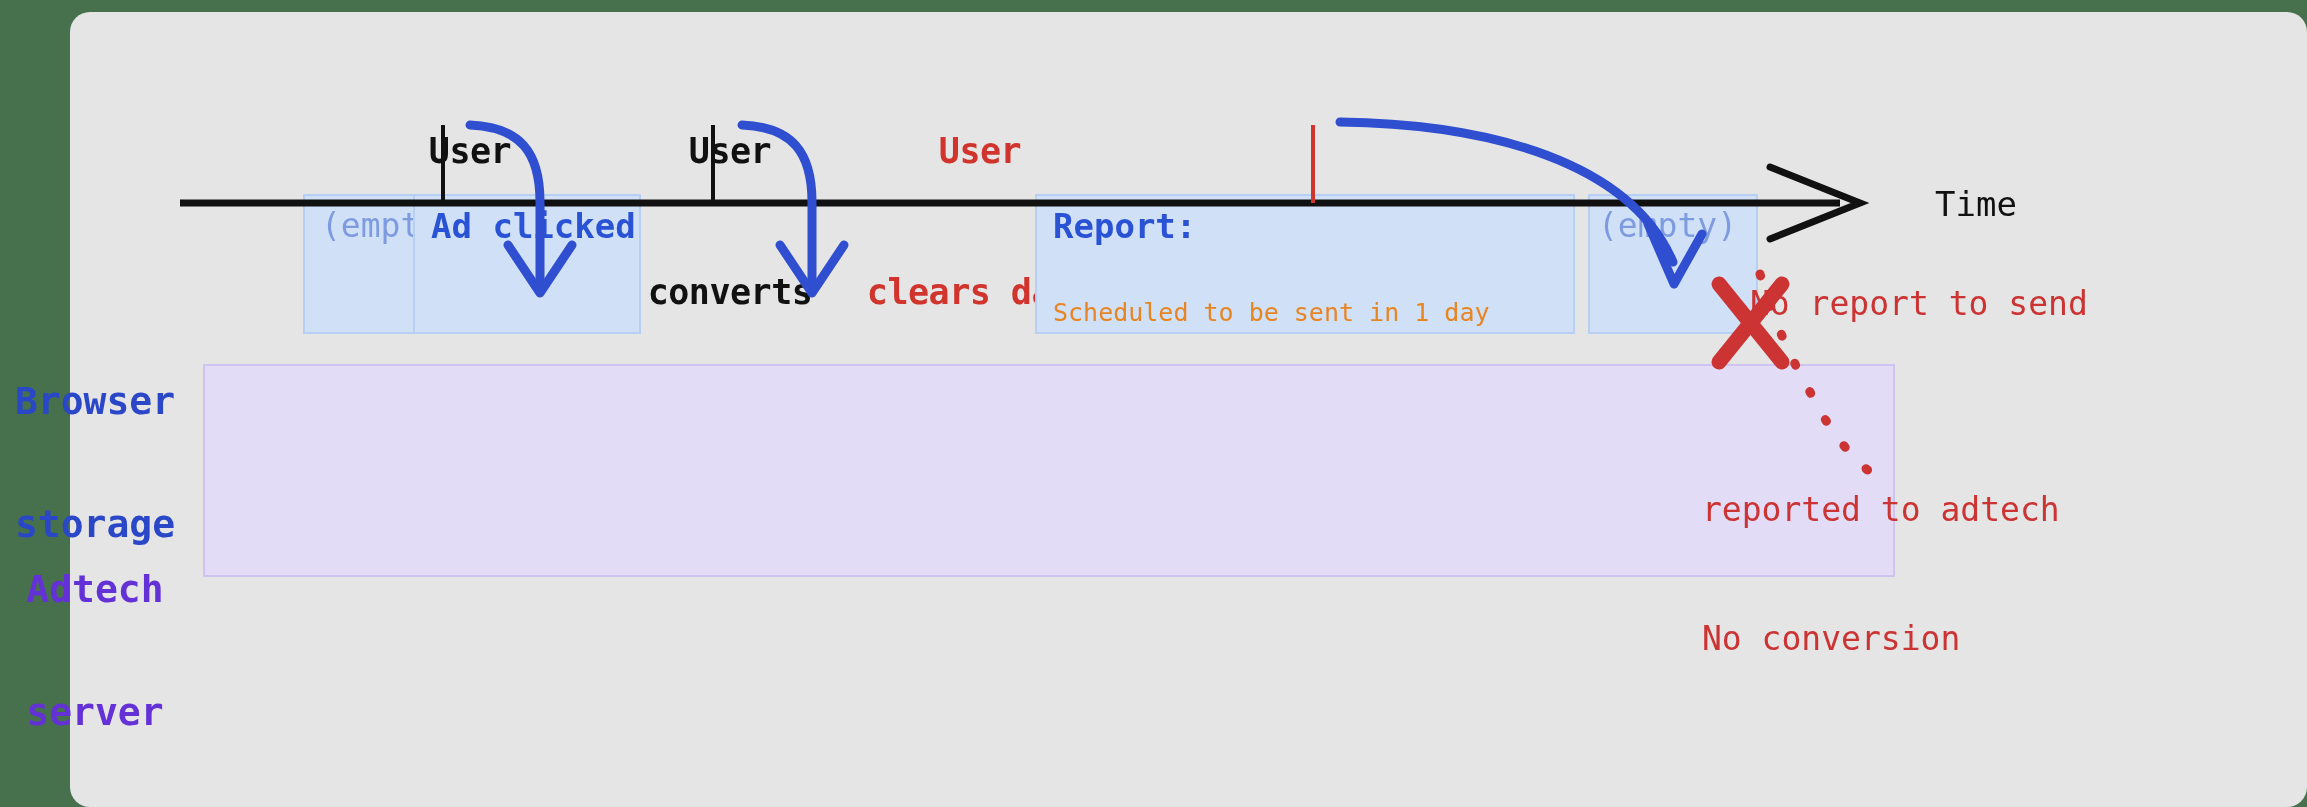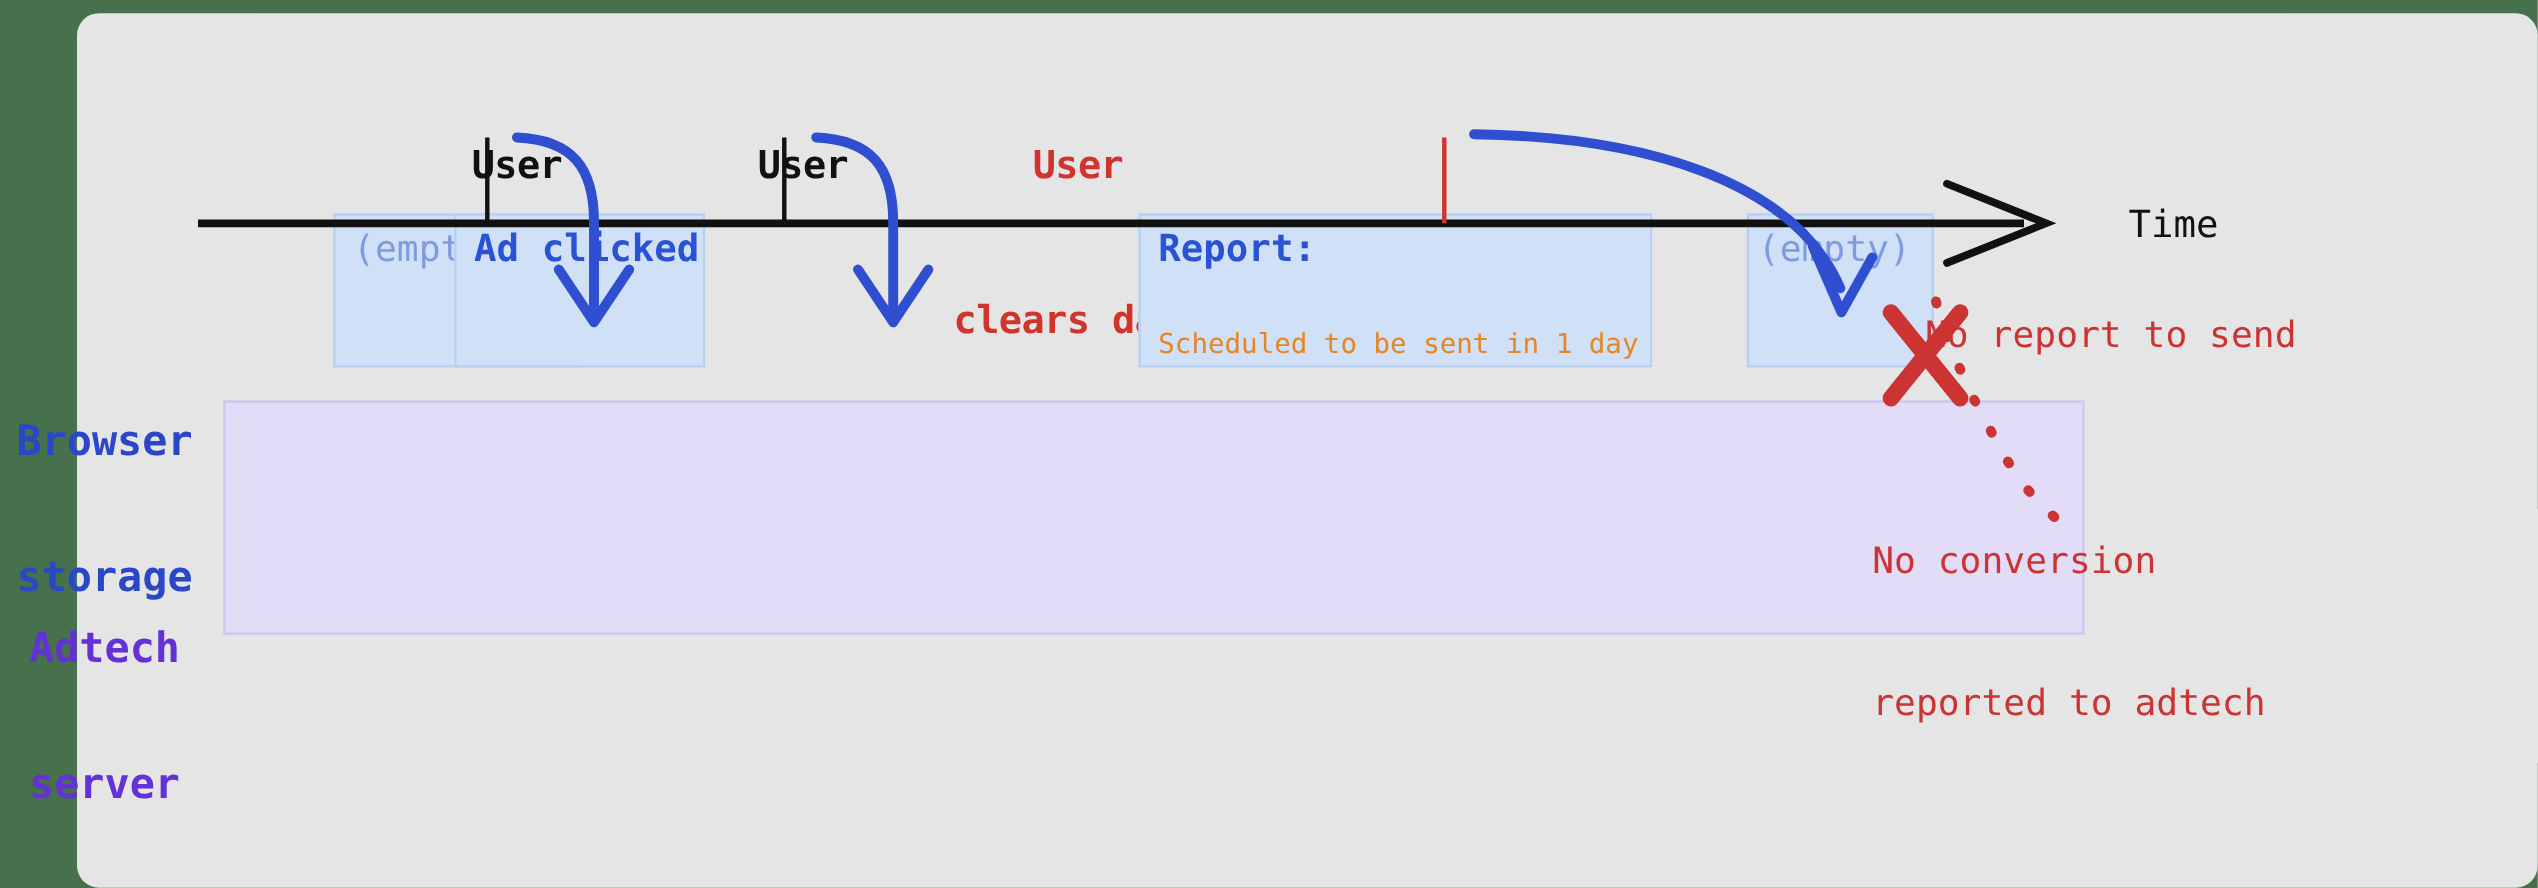--- a/index.html
+++ b/index.html
@@ -105,20 +105,21 @@
 
 <div id="canvas">
 
   <div class="abs tl-label tl-black" style="left:250px; top:22px; width:300px;">
     <div>User</div>
     <div>clicks an ad</div>
   </div>
 
   <div class="abs tl-label tl-black" style="left:530px; top:22px; width:260px;">
     <div>User</div>
+    <div>converts</div>
   </div>
 
   <div class="abs tl-label tl-red" style="left:770px; top:22px; width:280px;">
     <div>User</div>
     <div>clears data</div>
   </div>
 
   <div class="abs time-word" style="left:1853px; top:172px;">Time</div>
 
   <div class="abs row-label browser" style="left:-60px; top:287px; width:170px;">
@@ -132,36 +133,36 @@
   </div>
 
   <div class="abs store-box" style="left:233px; top:182px; width:225px; height:140px;">
     <div class="box-text t-empty" style="left:16px; top:10px;">(empty)</div>
   </div>
 
   <div class="abs store-box" style="left:343px; top:182px; width:228px; height:140px; left:343px;">
   <div class="box-text t-main" style="left: 16px; top: 8px;">Ad clicked</div>
     </div>
 
-  <div class="abs store-box" style="left:965px; top:182px; width:467px; height:140px;">
+  <div class="abs store-box" style="left:965px; top:182px; width:540px; height:140px;">
     <div class="box-text t-main" style="left:16px; top:8px;">Report:</div>
     <div class="box-text t-sub" style="left:16px; top:102px;">Scheduled to be sent in 1 day</div>
   </div>
 
   <div class="abs store-box" style="left:1518px; top:182px; width:170px; height:140px;">
     <div class="box-text t-empty" style="left:8px; top:10px;">(empty)</div>
   </div>
 
   <div class="abs server-box" style="left:133px; top:352px; width:1692px; height:213px;"></div>
 
   <div class="abs ann-red" style="left:1680px; top:270px;">No report to send</div>
 
   <div class="abs ann-red" style="left:1632px; top:390px;">
+    <div>reported to adtech</div>
     <div>No conversion</div>
-    <div>reported to adtech</div>
   </div>
 
   <svg class="overlay" viewBox="0 0 2237 795">
 
     <line x1="110" y1="191" x2="1770" y2="191" stroke="#111111" stroke-width="7"></line>
 
     <polyline points="1700,155 1790,191 1700,227" fill="none" stroke="#111111" stroke-width="7" stroke-linecap="round" stroke-linejoin="miter"></polyline>
 
     <line x1="373" y1="113" x2="373" y2="191" stroke="#111111" stroke-width="4"></line>
     <line x1="643" y1="113" x2="643" y2="191" stroke="#111111" stroke-width="4"></line>

